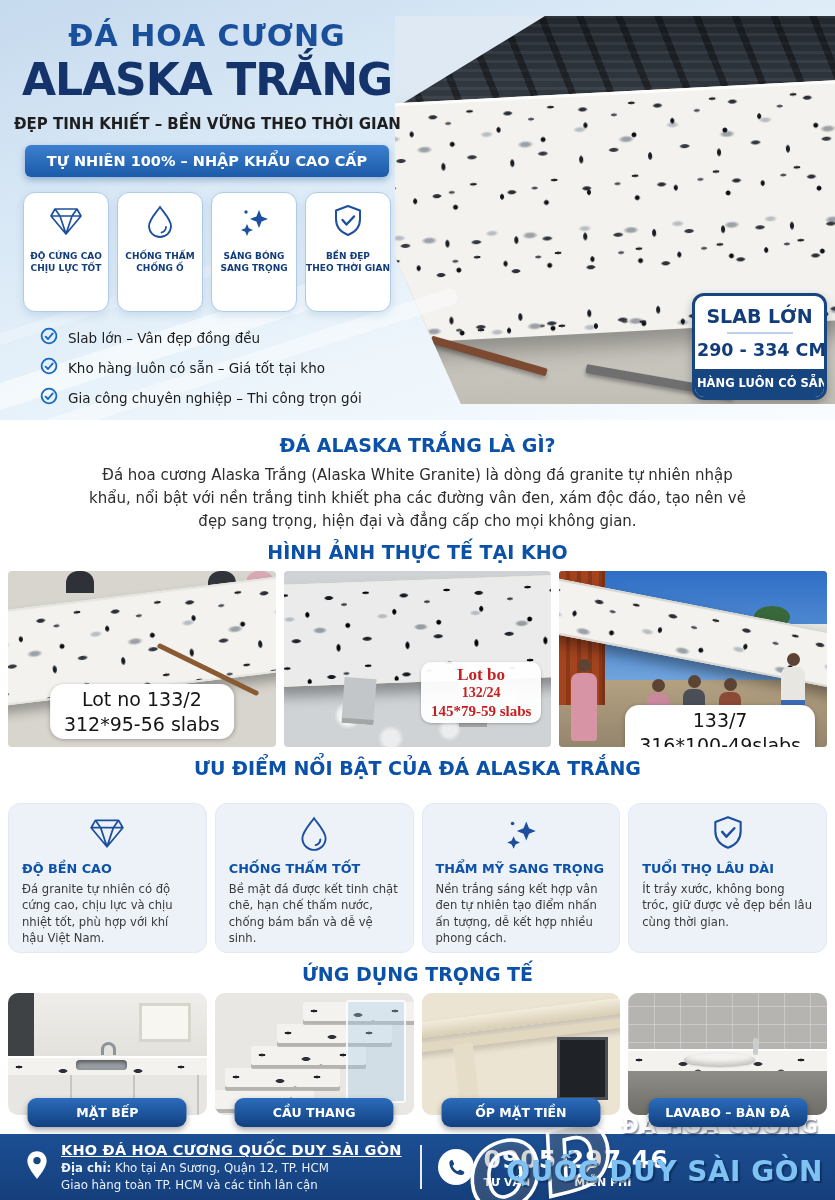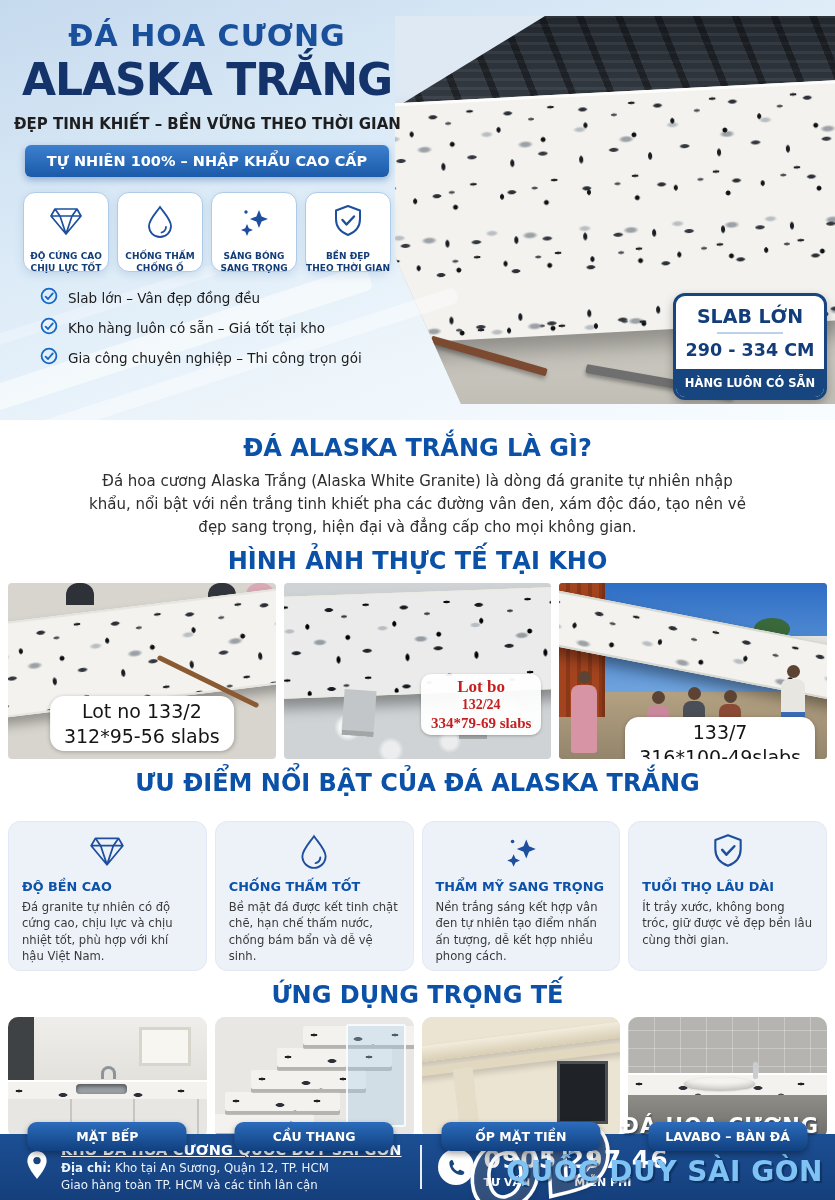--- a/index.html
+++ b/index.html
@@ -26,36 +26,36 @@
   .floor { position:absolute; left:0; right:0; bottom:0; height:122px;
     background:linear-gradient(180deg,#d6d3cc,#c1beb6);
   }
   .hero-slab { position:absolute; left:-12px; right:-8px; top:76px; height:240px; transform:rotate(-3deg);
     border-top:3px solid #fdfdfb; box-shadow:0 14px 22px rgba(0,0,0,.30); }
   .beam { position:absolute; border-radius:2px; }
   .beam.b1 { bottom:44px; left:34px; width:120px; height:8px; background:#7c4a30; transform:rotate(16deg); box-shadow:0 3px 4px rgba(0,0,0,.3); }
   .beam.b2 { bottom:18px; left:190px; width:150px; height:9px; background:#6e6f6e; transform:rotate(10deg); box-shadow:0 3px 4px rgba(0,0,0,.3); }
   .beam.b3 { bottom:58px; right:26px; width:90px; height:7px; background:#8a5a38; transform:rotate(-12deg); }
 
-  .slab-badge { position:absolute; right:8px; bottom:4px; width:154px; background:#fff; border:3px solid #17457f;
+  .slab-badge { position:absolute; right:8px; bottom:4px; width:135px; background:#fff; border:3px solid #17457f;
     border-radius:12px; overflow:hidden; text-align:center; box-shadow:0 4px 10px rgba(0,0,0,.28); z-index:4; }
   .slab-badge .t { font-size:19px; font-weight:800; color:#123d7a; padding:9px 4px 5px; }
   .slab-badge .dv { width:66px; height:2px; background:#bcd2ea; margin:0 auto; }
   .slab-badge .s { font-size:17.5px; font-weight:800; color:#123d7a; padding:6px 2px 9px; white-space:nowrap; }
   .slab-badge .f { background:#17457f; color:#fff; font-size:11.5px; font-weight:700; padding:7px 2px; white-space:nowrap; }
 
   .hero-left { position:absolute; left:14px; top:18px; width:386px; text-align:center; z-index:5; }
   .kicker { font-size:30px; font-weight:800; color:#1a4f9c; letter-spacing:1px; white-space:nowrap; }
   .big-title { font-size:44px; font-weight:800; color:#15336b; line-height:1.05; margin-top:4px; white-space:nowrap; letter-spacing:-1px; }
   .subtitle { margin-top:12px; font-size:15px; font-weight:700; color:#1e1e1e; white-space:nowrap; }
   .banner { display:inline-block; margin-top:12px; padding:8px 22px; background:linear-gradient(180deg,#3c80cf,#1b5aa8);
     color:#fff; font-size:14.5px; font-weight:700; border-radius:6px; white-space:nowrap;
     box-shadow:0 3px 7px rgba(20,70,140,.35); }
   .features { display:flex; gap:8px; justify-content:center; margin-top:15px; }
-  .feat { width:86px; height:80px; background:#fff; border:1.5px solid #aecbe8; border-radius:12px;
+  .feat { width:86px; height:120px; background:#fff; border:1.5px solid #aecbe8; border-radius:12px;
     box-shadow:0 3px 8px rgba(120,160,200,.28); display:flex; flex-direction:column; align-items:center; padding-top:10px; }
   .feat svg { width:36px; height:36px; }
   .feat .l { margin-top:7px; font-size:9px; font-weight:700; color:#123d7a; line-height:1.35; }
   .bullets { margin:15px 0 0 26px; display:flex; flex-direction:column; gap:9px; }
   .bullet { display:flex; align-items:center; gap:10px; font-size:13.5px; color:#1c1c1c; text-align:left; }
   .bullet svg { flex:none; width:18px; height:18px; }
 
   
   .granite { background-color:#f3f2ee; background-image:
     radial-gradient(ellipse 7px 3px at 11px 9px, #1e2125 40%, transparent 55%),
@@ -64,21 +64,21 @@
     radial-gradient(ellipse 5px 5px at 73px 41px, #0e1114 40%, transparent 58%),
     radial-gradient(ellipse 10px 4px at 21px 55px, #34383e 38%, transparent 55%),
     radial-gradient(ellipse 4px 8px at 63px 63px, #1b1f24 40%, transparent 55%),
     radial-gradient(ellipse 13px 6px at 45px 45px, #9ba1a7 30%, transparent 62%),
     radial-gradient(ellipse 11px 5px at 15px 33px, #b9bec3 30%, transparent 62%),
     radial-gradient(ellipse 6px 3px at 70px 20px, #4a4f55 40%, transparent 58%);
     background-size:81px 73px,87px 67px,75px 79px,91px 63px,71px 85px,69px 77px,101px 91px,93px 99px,83px 69px; }
   .granite.dense { filter:contrast(1.25) brightness(.92); }
 
   
-  .sec-title { text-align:center; font-size:24px; font-weight:800; color:#0b51a8; }
+  .sec-title { text-align:center; font-size:19px; font-weight:800; color:#0b51a8; }
   .about { margin-top:14px; }
   .about p { width:676px; margin:8px auto 0; text-align:center; font-size:15px; line-height:1.53; color:#2d2d2d; }
 
   .warehouse { margin-top:8px; }
   .photo-row { display:flex; gap:8px; padding:0 8px; margin-top:8px; }
   .wphoto { flex:1; height:176px; border-radius:4px; position:relative; overflow:hidden; background:#d8d5ce; }
   .wslab1 { position:absolute; left:-8%; right:-5%; top:13%; height:54%; transform:rotate(-7deg);
     border:2px solid #e6e6e0; box-shadow:0 8px 12px rgba(0,0,0,.3); }
   .stick { position:absolute; width:112px; height:5px; background:#8a5a33; border-radius:3px; }
   .stick.k1 { right:12px; top:96px; transform:rotate(26deg); }
@@ -312,21 +312,21 @@
           <div>312*95-56 slabs</div>
         </div>
       </div>
       <div class="wphoto ph2">
         <div class="wslab2 granite dense"></div>
         <div class="blk b1"></div>
         <div class="blk b2"></div>
         <div class="rlabel">
           <div class="r1">Lot bo</div>
           <div class="r2">132/24</div>
-          <div class="r3">334*79-69 slabs</div>
+          <div class="r3">145*79-59 slabs</div>
         </div>
       </div>
       <div class="wphoto ph3">
         <div class="sky"></div>
         <div class="ground"></div>
         <div class="bldg"></div>
         <div class="bush"></div>
         <div class="cont"></div>
         <div class="wslab3 granite"></div>
         <div class="fig" style="left:12px;width:26px;height:82px;">

